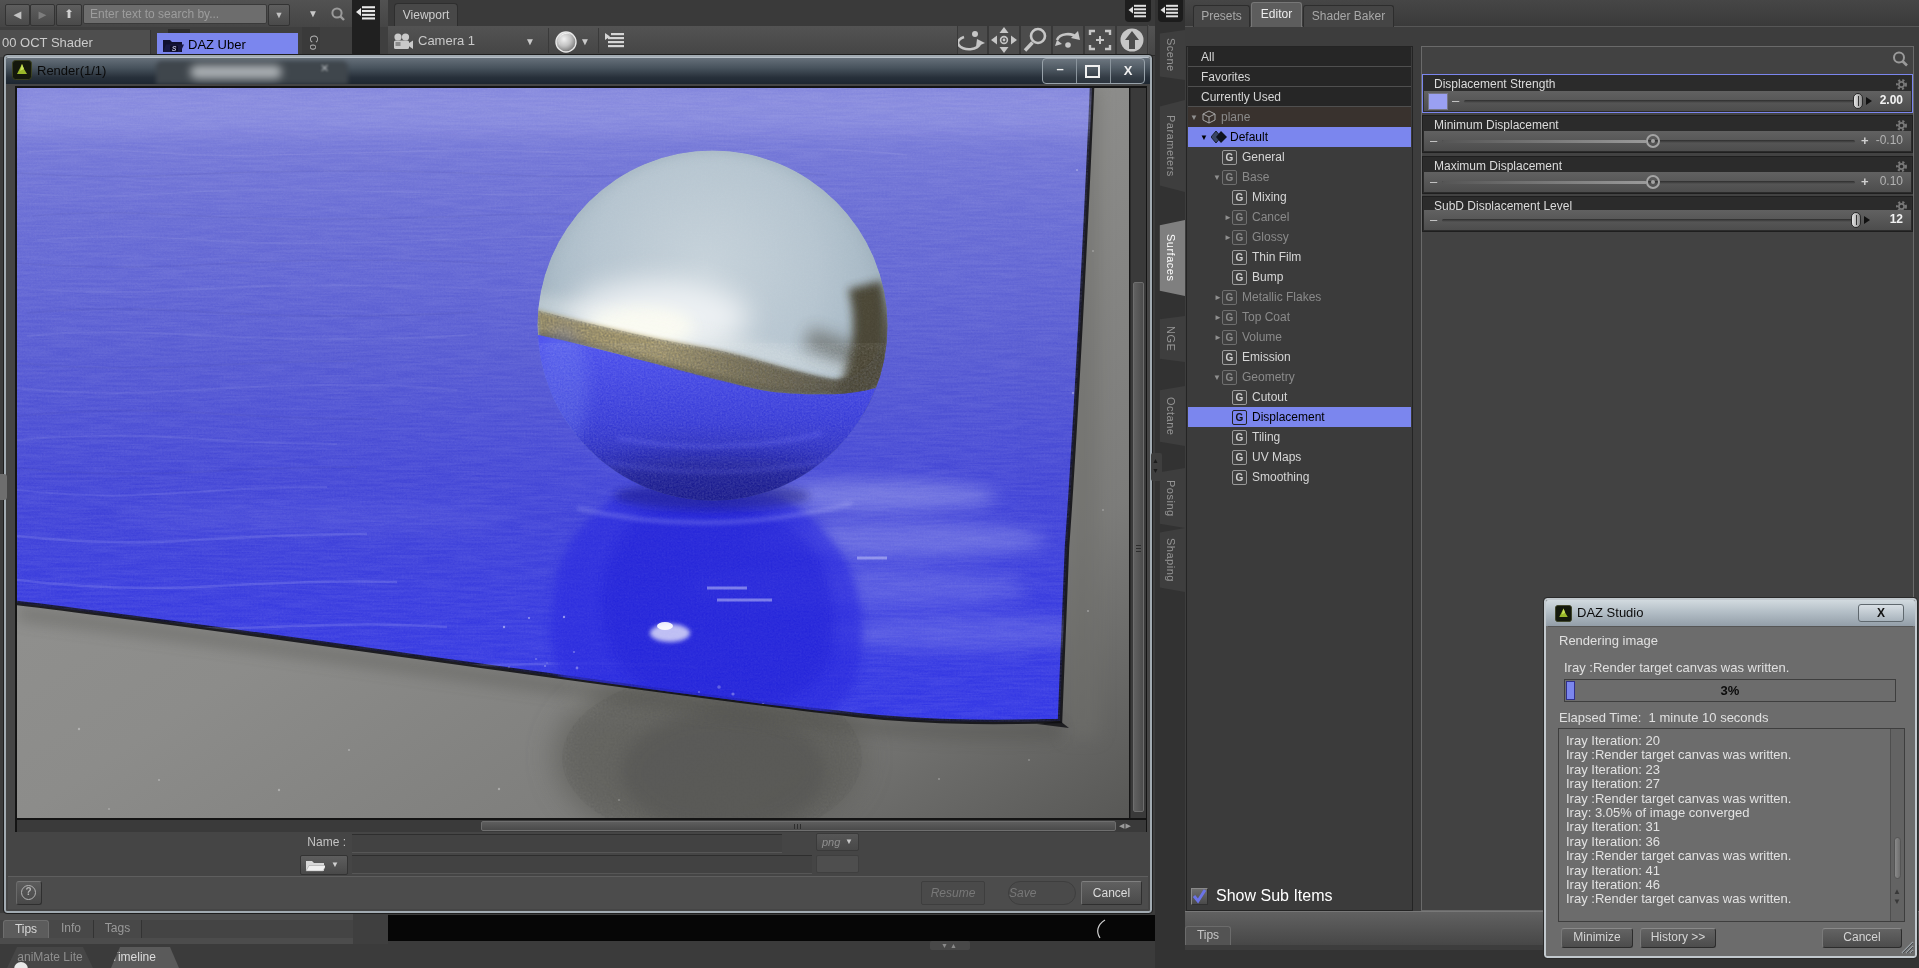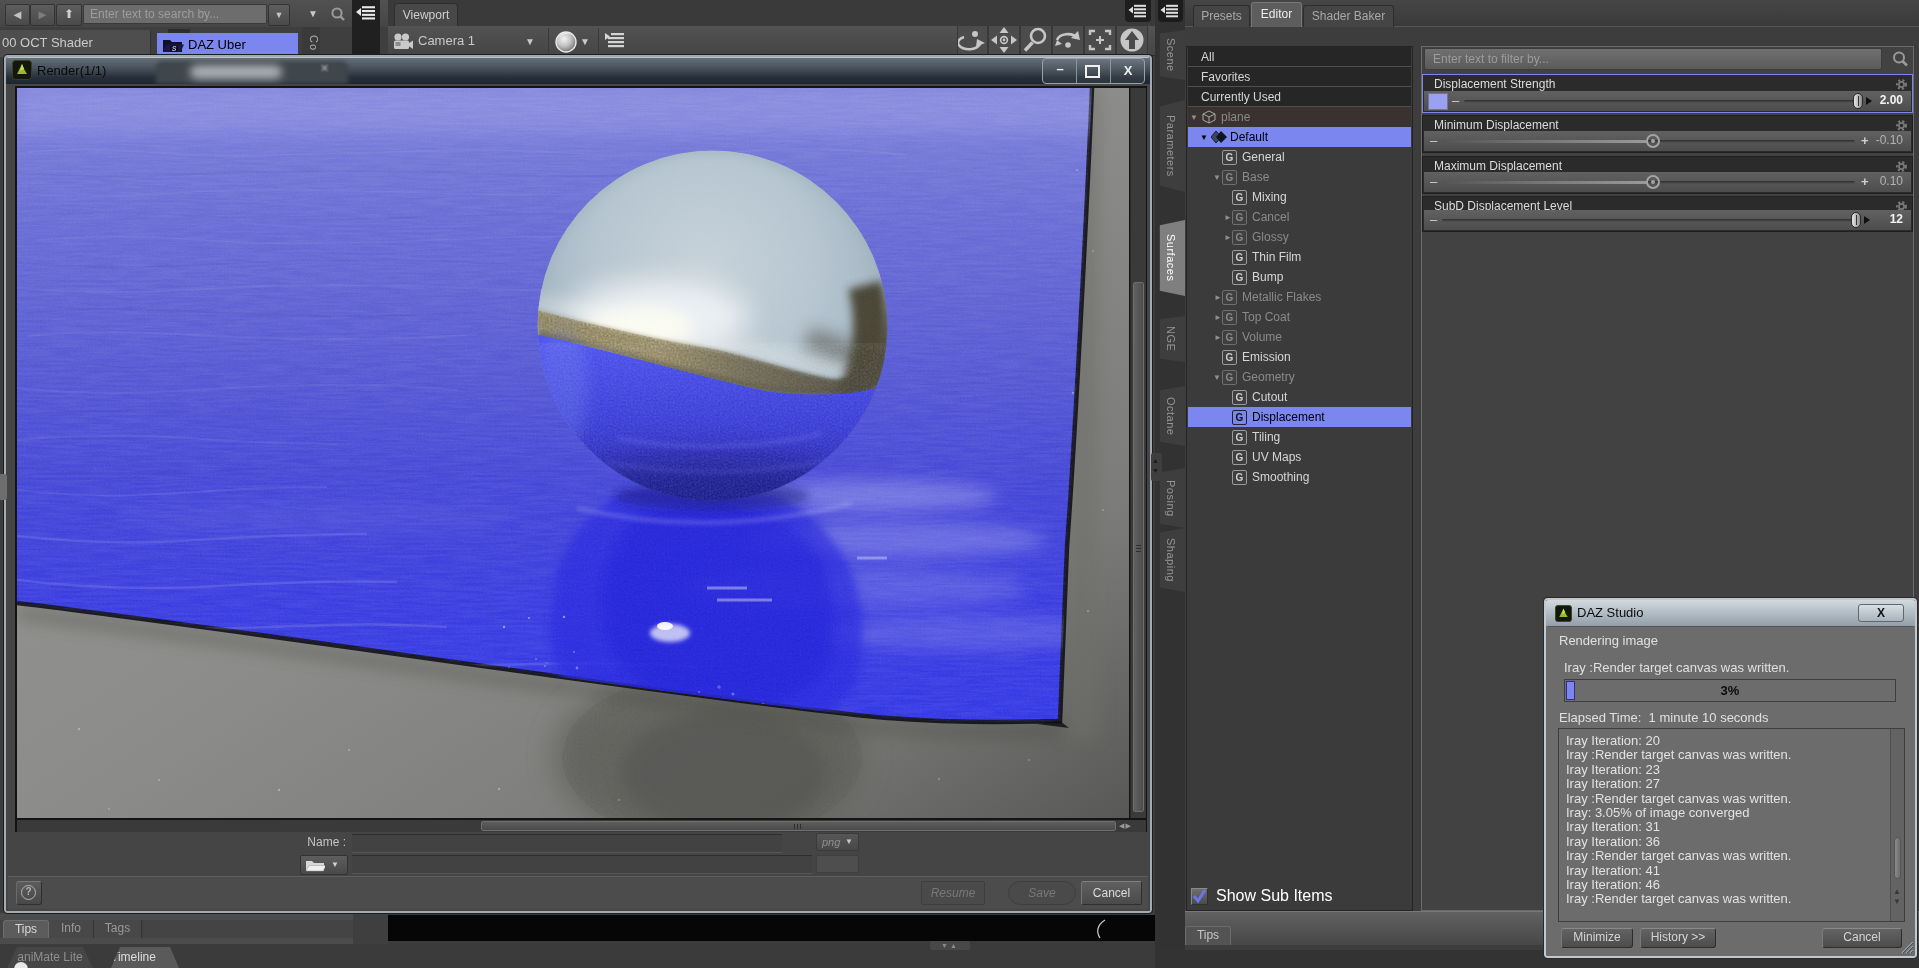--- a/index.html
+++ b/index.html
@@ -309,21 +309,20 @@
   </div>
 
   <div class="a" style="left:36px;top:888px;width:15px;height:15px;background:linear-gradient(#6e6e6e,#4a4a4a);border:1px solid;border-color:#8a8a8a #303030 #303030 #8a8a8a">
     <svg width="15" height="15">
           <path d="M2,7 L6,12 L13,1" fill="none" stroke="#6b74e8" stroke-width="3"></path>
         </svg>
   </div>
   <div class="a" style="left:61px;top:888px;font-size:16px;color:#ffffff;line-height:16px">Show Sub Items</div>
 
   <div class="a" id="params" style="left:266px;top:46px;width:493px;height:865px;background:#424242;border:1px solid #6a6a6a;box-sizing:border-box">
-    <div class="a" style="left:2px;top:1px;width:458px;height:22px;background:linear-gradient(#707070,#5a5a5a);border:1px solid #3c3c3c;border-radius:2px;box-sizing:border-box;color:#9c9c9c;font-size:12px;line-height:20px;padding-left:8px">Enter text to filter by...</div>
     <svg class="a" style="left:469px;top:3px" width="18" height="18">
           <circle cx="8" cy="7.5" r="5" fill="none" stroke="#9a9a9a" stroke-width="2"></circle>
           <line x1="11.6" y1="11.2" x2="16" y2="15.5" stroke="#9a9a9a" stroke-width="2.6"></line>
         </svg>
 
     <div class="pblk" style="top:27px;height:39px;border-color:#7b86ee">
       <div class="ptit">Displacement Strength</div>
       <svg class="gear" width="14" height="14" viewBox="0 0 14 14">
             <circle cx="7" cy="7" r="4.6" fill="none" stroke="#787878" stroke-width="2.6" stroke-dasharray="2.2 2.2"></circle>
             <circle cx="7" cy="7" r="2.8" fill="none" stroke="#787878" stroke-width="1.8"></circle>
@@ -684,21 +683,21 @@
     <span class="a" style="left:30px;top:4px;font-size:8px;color:#d0d0d0">▼</span>
   </div>
   <div class="a" style="left:346px;top:798px;width:460px;height:17px;background:#424242;border-top:1px solid #2e2e2e;border-bottom:1px solid #565656"></div>
   <div class="a" style="left:810px;top:798px;width:43px;height:18px;background:#4e4e4e;border:1px solid #3f3f3f;border-radius:2px;box-sizing:border-box"></div>
 
   <div class="a" style="left:2px;top:819px;width:1140px;height:32px;background:#4c4c4c;border-top:1px solid #5e5e5e"></div>
   <div class="a" style="left:10px;top:824px;width:26px;height:24px;background:linear-gradient(#5c5c5c,#484848);border:1px solid;border-color:#777 #2f2f2f #2f2f2f #6a6a6a;border-radius:3px;box-sizing:border-box">
     <div class="a" style="left:4px;top:3px;width:15px;height:15px;border:1.5px solid #b4b4b4;border-radius:50%;box-sizing:border-box;color:#b4b4b4;font-size:10px;font-weight:bold;text-align:center;line-height:12px">?</div>
   </div>
   <div class="a" style="left:915px;top:824px;width:64px;height:24px;background:#4a4a4a;border:1px solid #3e3e3e;border-radius:2px;box-sizing:border-box;color:#787878;font-size:12px;font-style:italic;text-align:center;line-height:22px">Resume</div>
-  <div class="a" style="left:1002px;top:824px;width:68px;height:24px;background:#4a4a4a;border:1px solid #3e3e3e;border-radius:12px;box-sizing:border-box;color:#787878;font-size:12px;font-style:italic;text-align:center;line-height:22px">Save</div>
+  <div class="a" style="left:1002px;top:824px;width:68px;height:24px;background:#4a4a4a;border:1px solid #3e3e3e;border-radius:12px;box-sizing:border-box;color:#787878;font-size:12px;font-style:italic;line-height:22px">Save</div>
   <div class="a" style="left:1075px;top:824px;width:61px;height:24px;background:linear-gradient(#606060,#4a4a4a);border:1px solid;border-color:#808080 #2f2f2f #2f2f2f #757575;border-radius:2px;box-sizing:border-box;color:#dcdcdc;font-size:12px;text-align:center;line-height:22px">Cancel</div>
 </div>
 
 <div class="a" style="left:0;top:474px;width:7px;height:26px;background:#6e6e6e;border-radius:0 3px 3px 0;z-index:5"></div>
 <div class="a" style="left:1151px;top:453px;width:11px;height:28px;background:#3e3e3e;border-radius:2px;z-index:5">
   <div class="a" style="left:1px;top:4px;font-size:7px;color:#1c1c1c">▲</div>
   <div class="a" style="left:1px;top:14px;font-size:7px;color:#1c1c1c">▼</div>
 </div>
 
 <div class="a" id="dazdialog" style="left:1544px;top:598px;width:373px;height:360px;background:#6c6c6c;border:2px solid #c2c9ce;border-radius:3px;box-sizing:border-box;outline:1px solid #2a2a2a">

